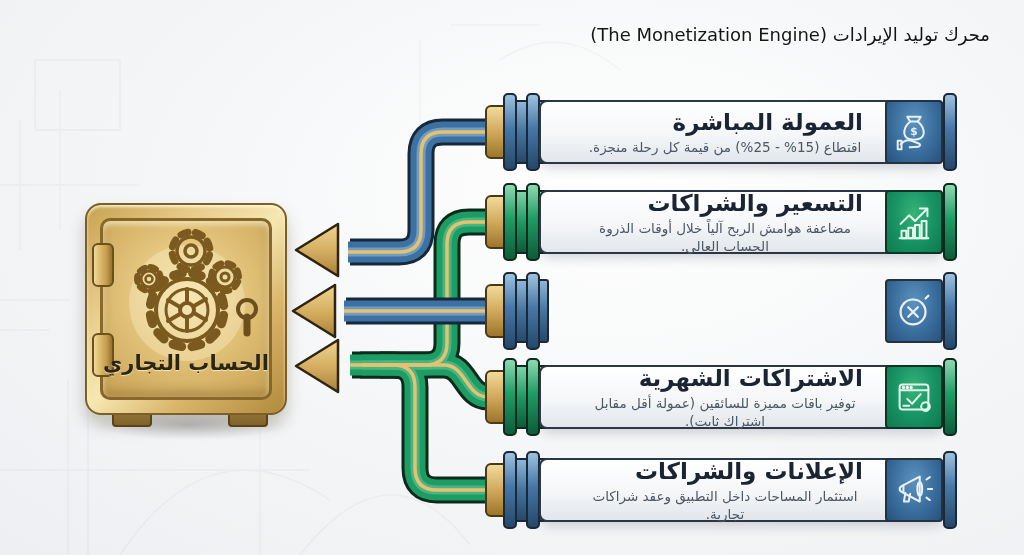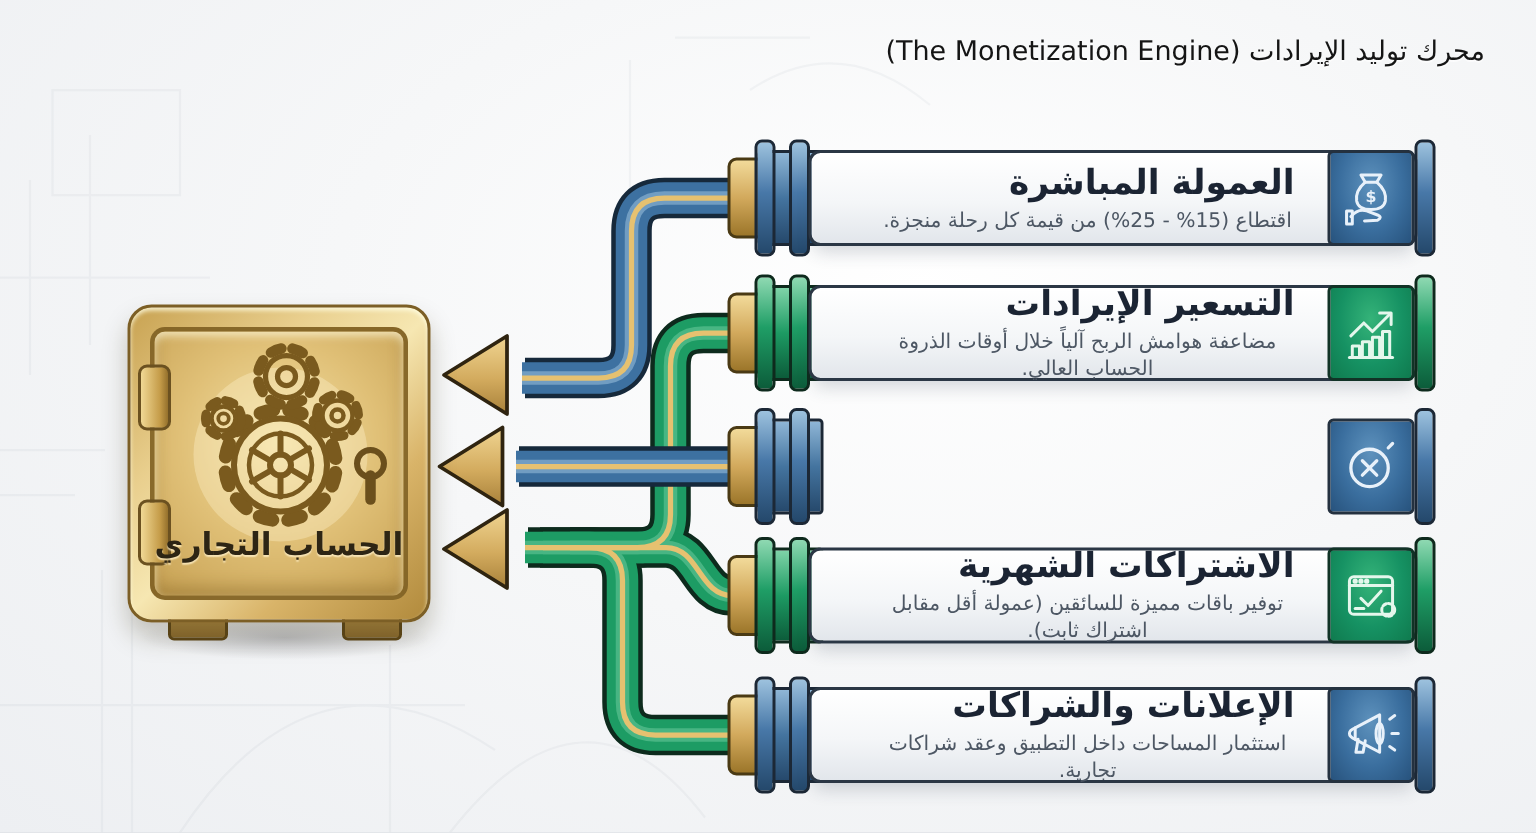--- a/index.html
+++ b/index.html
@@ -243,21 +243,21 @@
     </div>
     <div class="flange fr"></div>
   </div>
 
   <div class="bar green" style="top:183px">
     <div class="tube"></div>
     <div class="flange f1"></div>
     <div class="flange f2"></div>
     <div class="body">
       <div class="txt">
-        <h3>التسعير الإيرادات</h3>
+        <h3>التسعير والشراكات</h3>
         <p>مضاعفة هوامش الربح آلياً خلال أوقات الذروة الحساب العالي.</p>
       </div>
     </div>
     <div class="icon-panel">
       <svg class="icon-svg" viewBox="0 0 48 48" fill="none" stroke="#e4f7ec" stroke-width="2" stroke-linecap="round" stroke-linejoin="round">
         <path d="M9 41 h30"></path>
         <rect x="11" y="33" width="5" height="8"></rect>
         <rect x="18" y="30" width="5" height="11"></rect>
         <rect x="25" y="27" width="5" height="14"></rect>
         <rect x="32" y="23" width="5" height="18"></rect>

